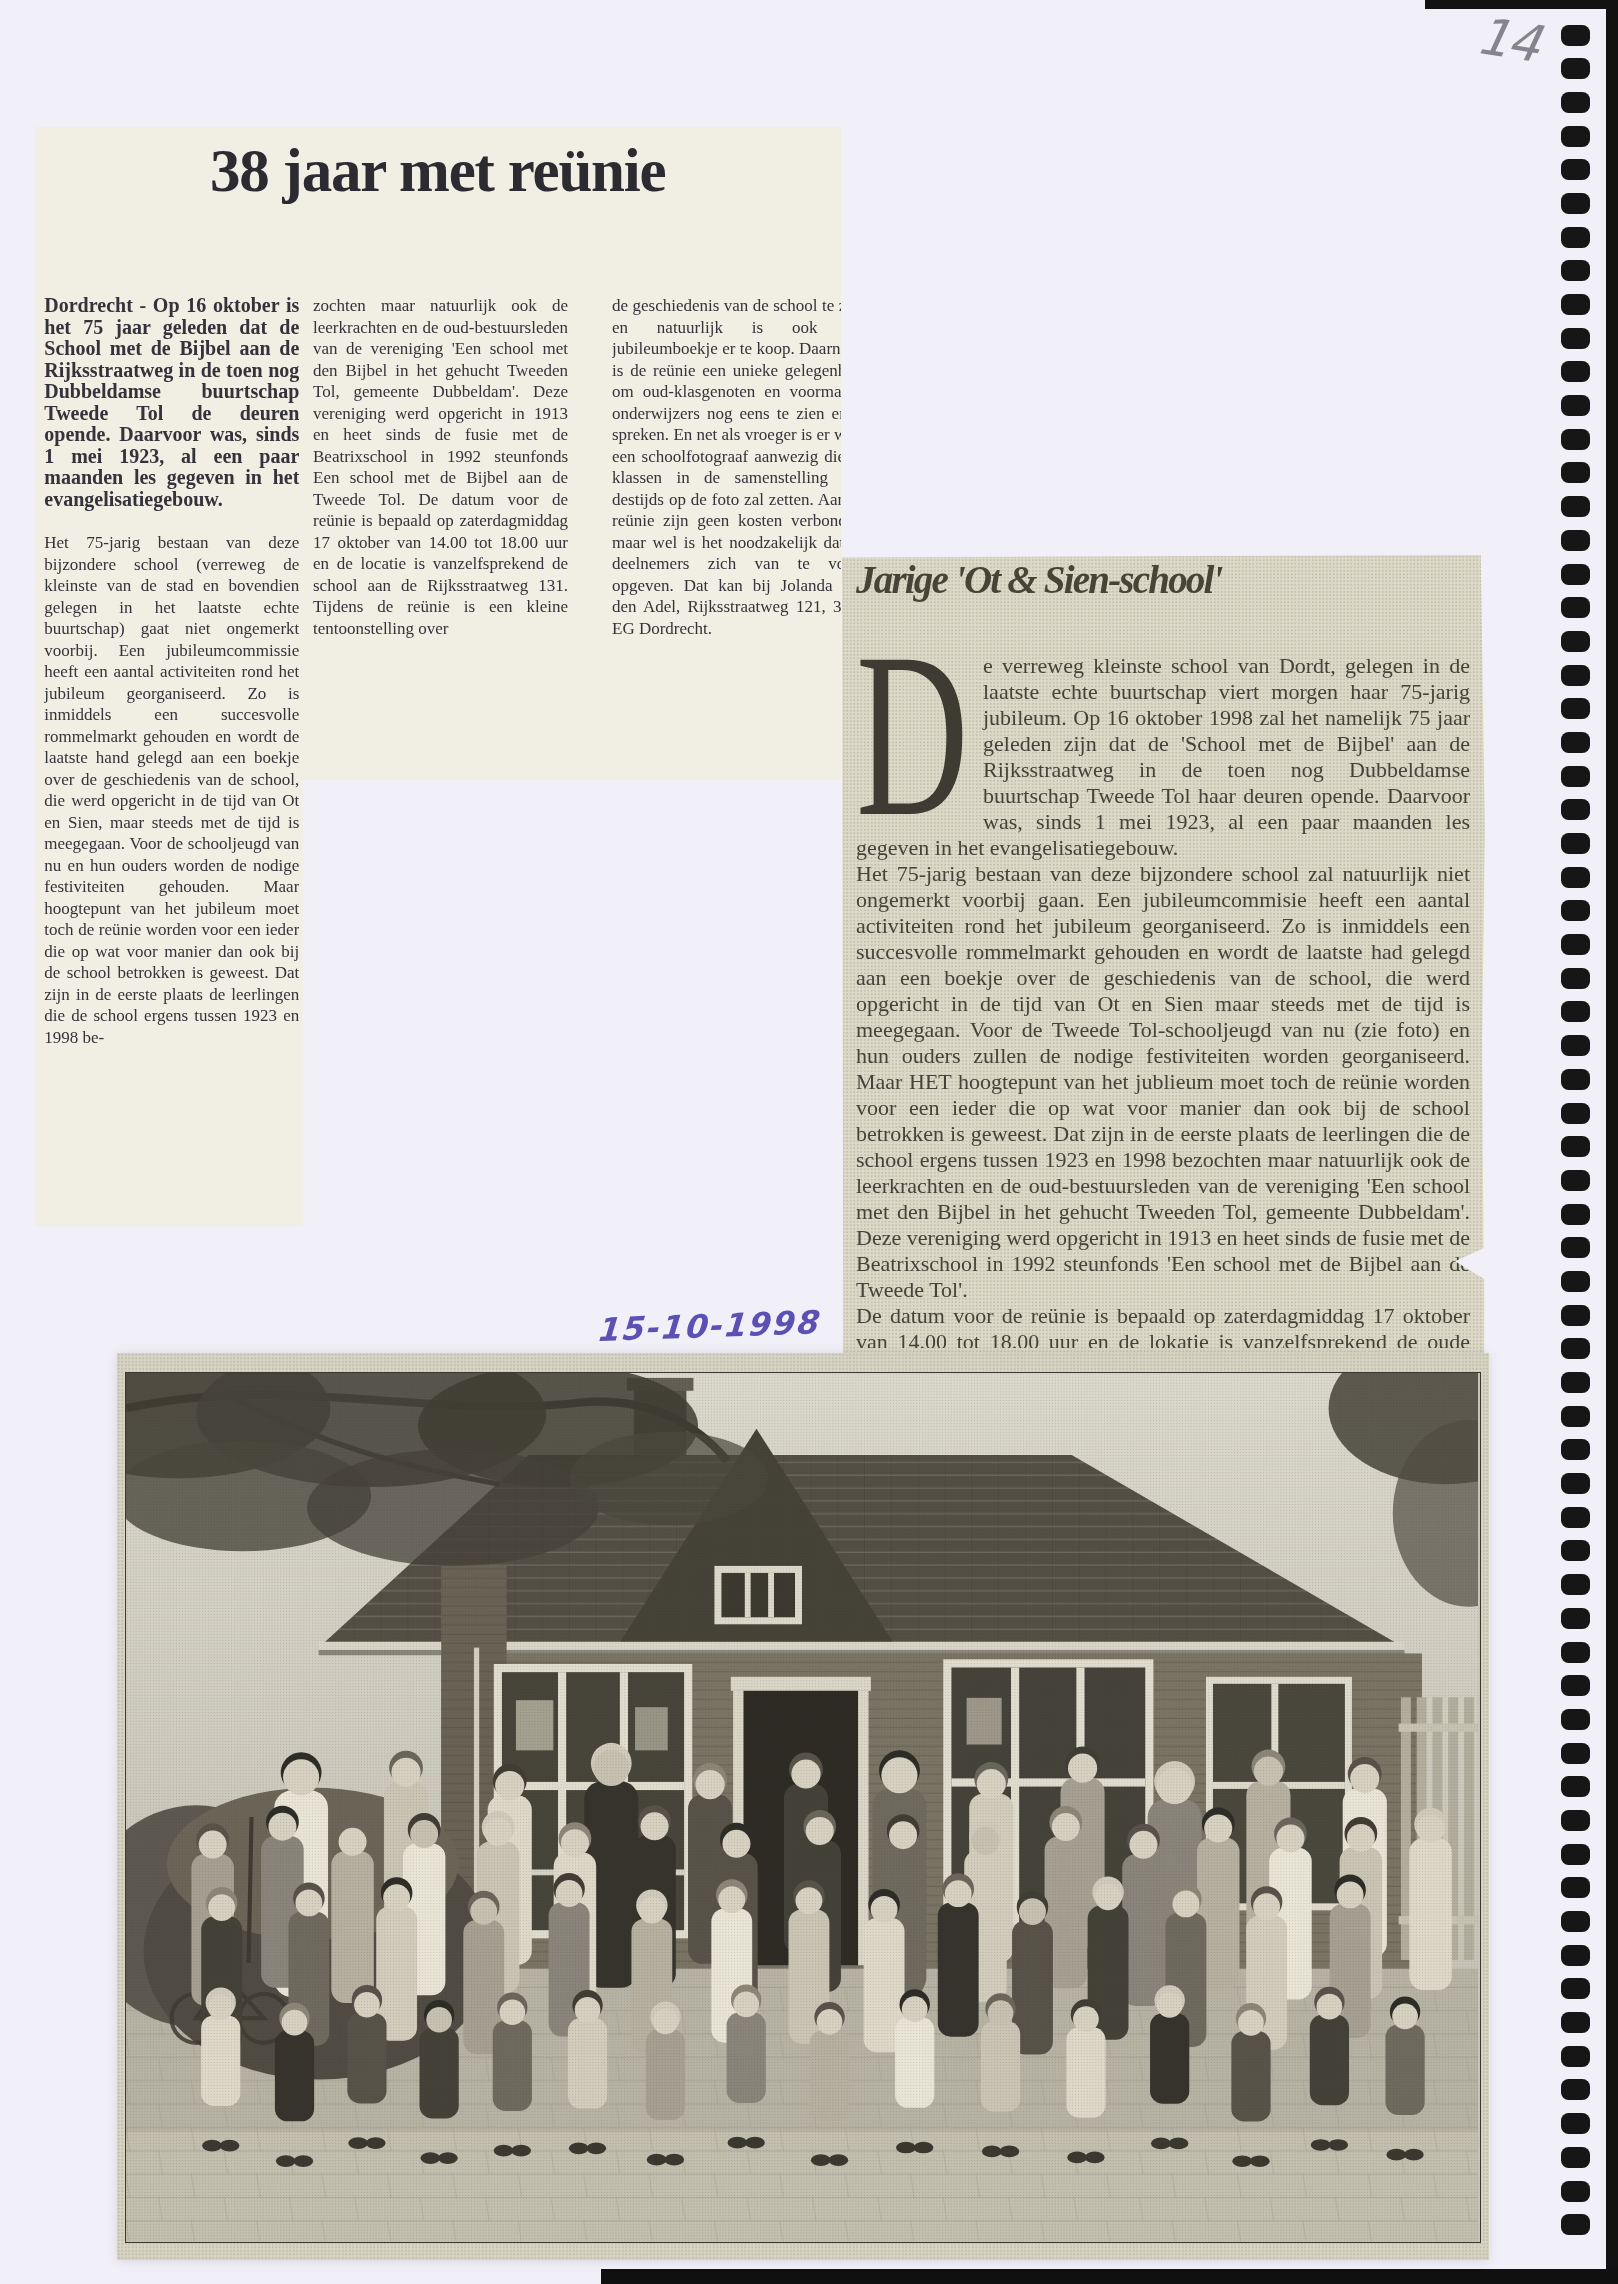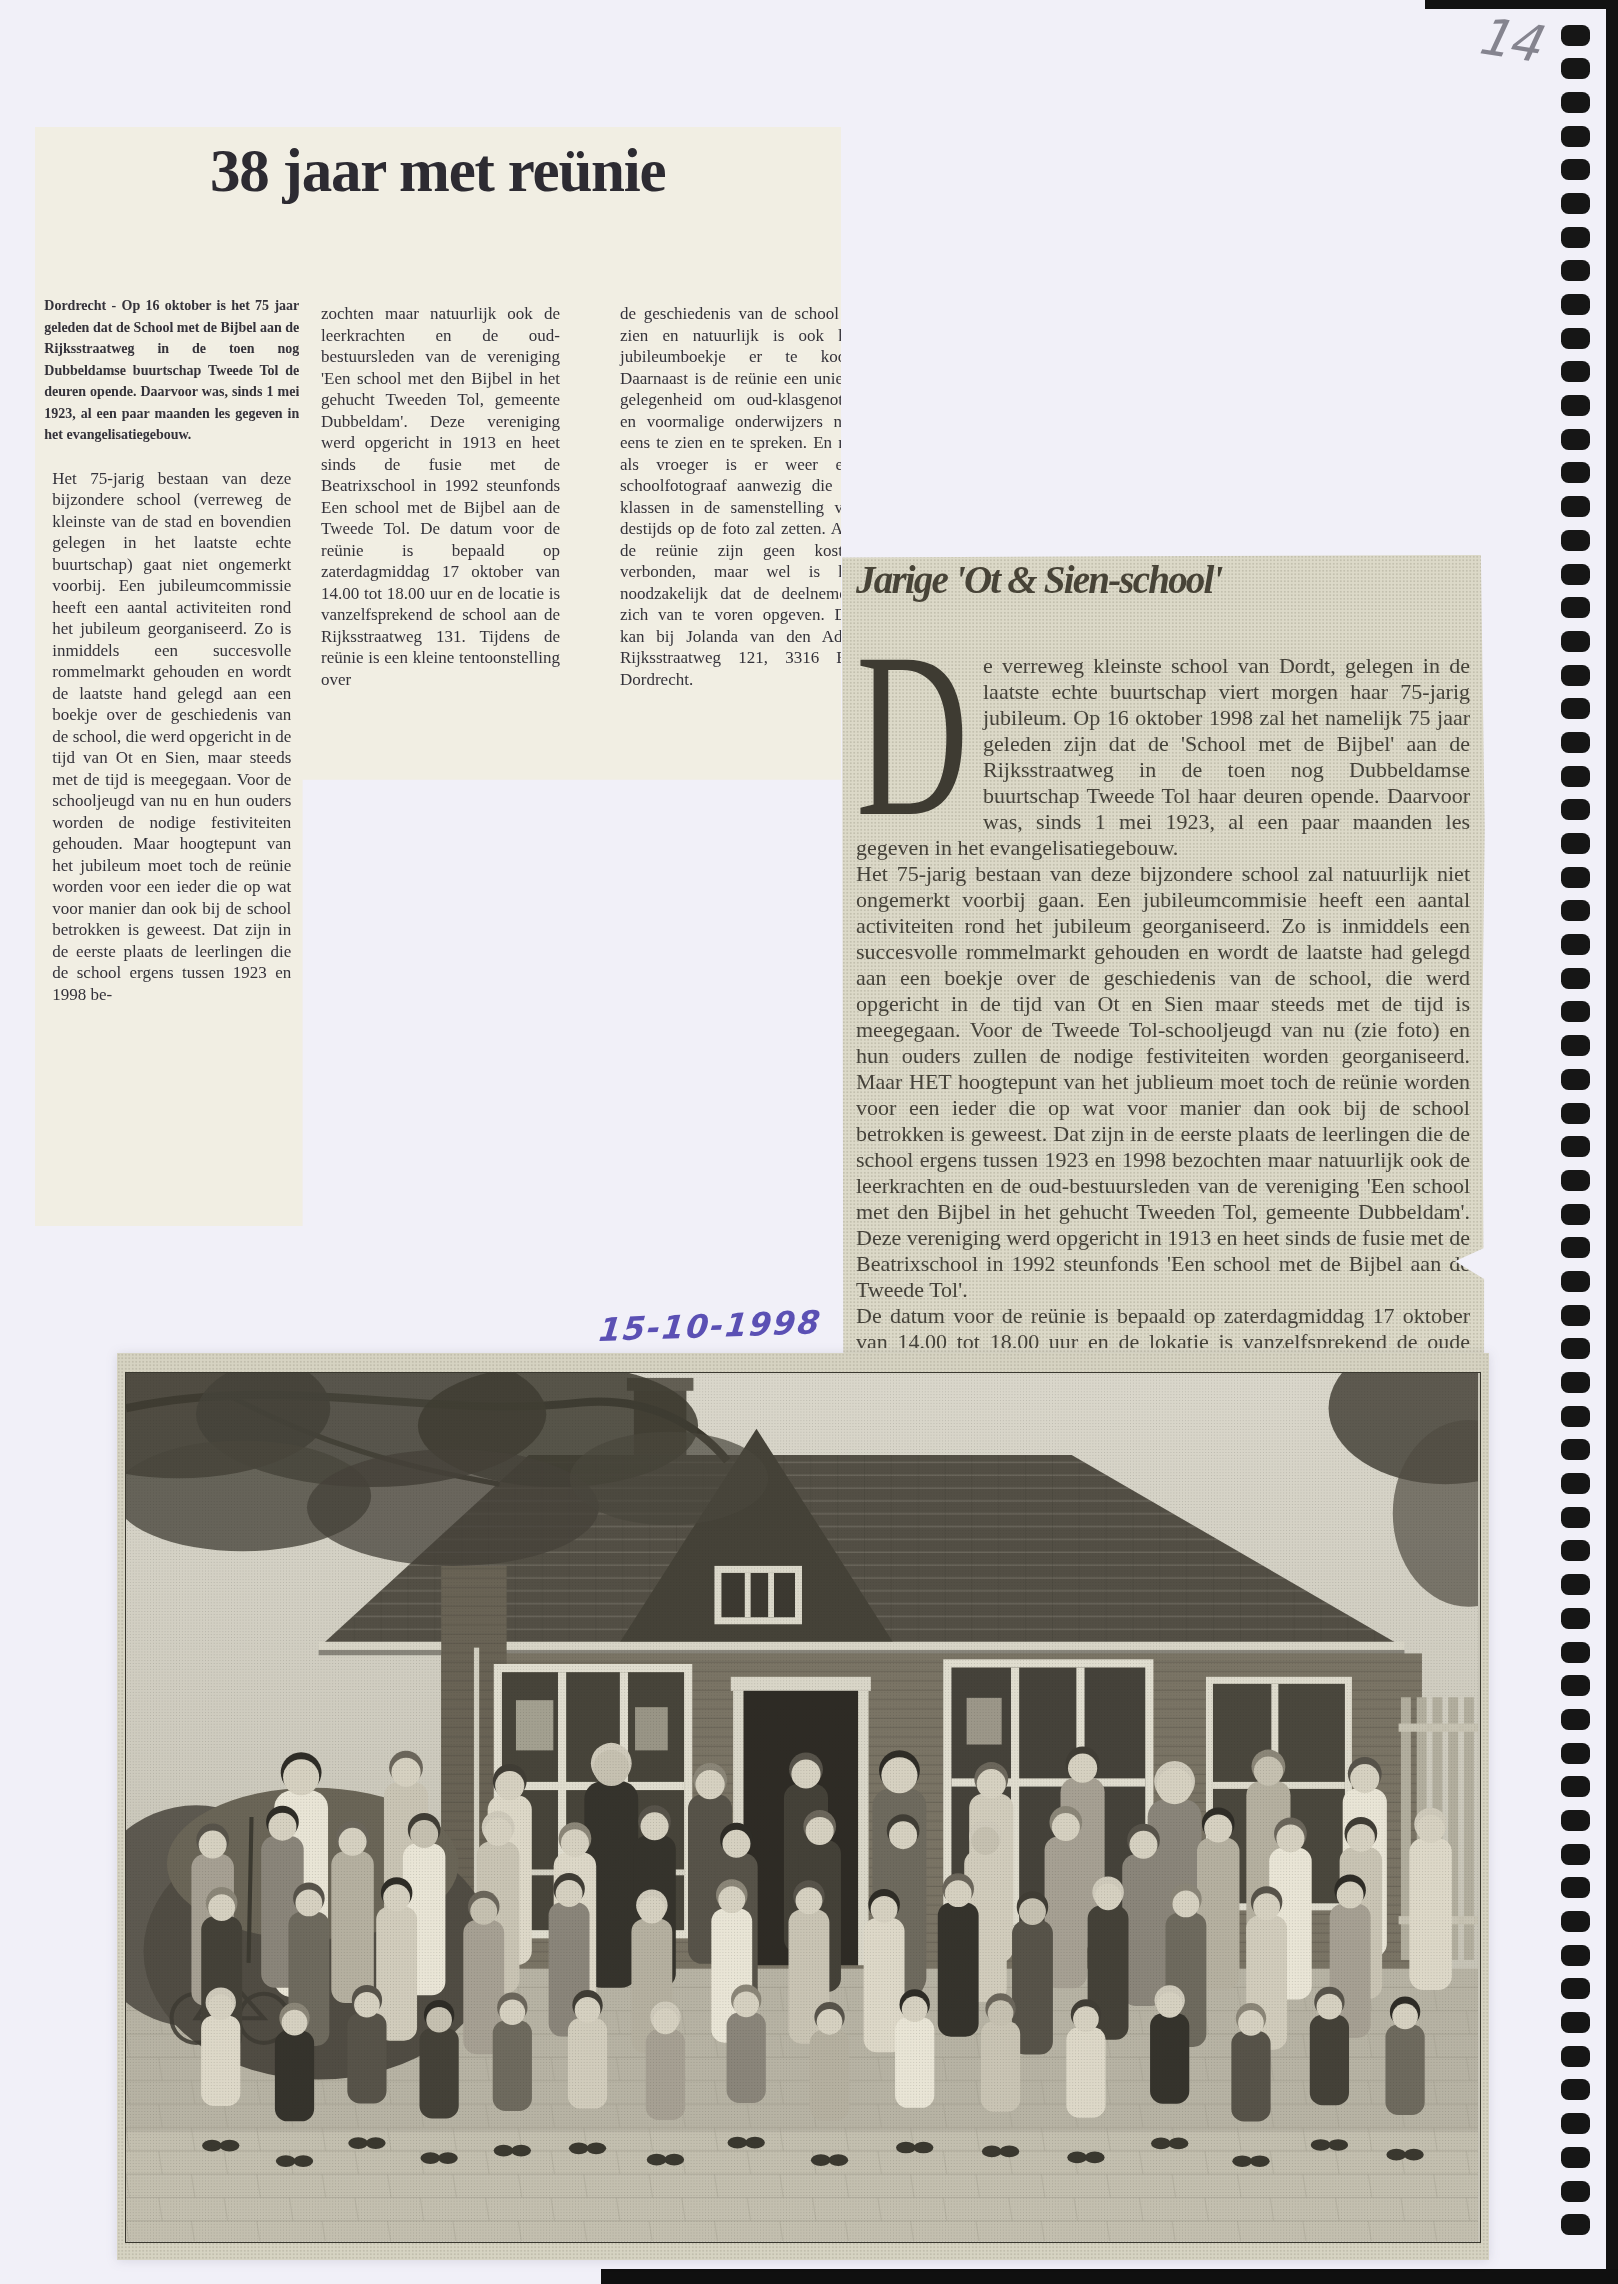--- a/index.html
+++ b/index.html
@@ -24,22 +24,22 @@
   #clip-left{left:35px;top:127px;width:806px;height:1099px;background:#f1eee3;
      clip-path:polygon(0 0,100% 0,100% 59.4%,33.2% 59.4%,33.2% 100%,0 100%);
      filter:drop-shadow(0 1.8px 5.3px rgba(50,50,80,.13));color:#34323a;}
   #clip-left .headline{position:absolute;left:11.7px;top:10.5px;width:782px;text-align:center;
      font-weight:700;font-size:61px;line-height:65px;letter-spacing:-1.2px;color:#2d2b32;}
   #clip-left .col{position:absolute;top:168px;width:255px;text-align:justify;
      font-size:17px;line-height:21.5px;overflow:hidden;}
   #col1{left:9.3px;height:917px;}
   #col2{left:278px;height:476px;}
   #col3{left:577px;height:476px;}
-  #col1 .intro{font-weight:700;font-size:14px;margin:0 0 22px 0;}
-  .col p{margin:8px;}
+  #col1 .intro{font-weight:700;font-size:20px;margin:0 0 22px 0;}
+  .col p{margin:0;}
 
   
   #clip-right{left:842px;top:555px;width:644px;height:808px;
      background-color:#dcd9c8;
      background-image:radial-gradient(rgba(96,92,74,.22) 0.6px, transparent 0.8px);
      background-size:3.5px 3.5px;
      clip-path:polygon(0 0.3%,99.2% 0,99.8% 34%,99.4% 60%,99.6% 85.8%,95.2% 87.4%,99.7% 89.6%,99.7% 100%,0.2% 99.8%);
      filter:drop-shadow(0 1.8px 5.3px rgba(50,50,80,.13));color:#45423a;}
   #clip-right .headline{position:absolute;left:14px;top:2.3px;width:619px;
      font-style:italic;font-weight:700;font-size:39px;letter-spacing:-1.8px;color:#474337;white-space:nowrap;}

